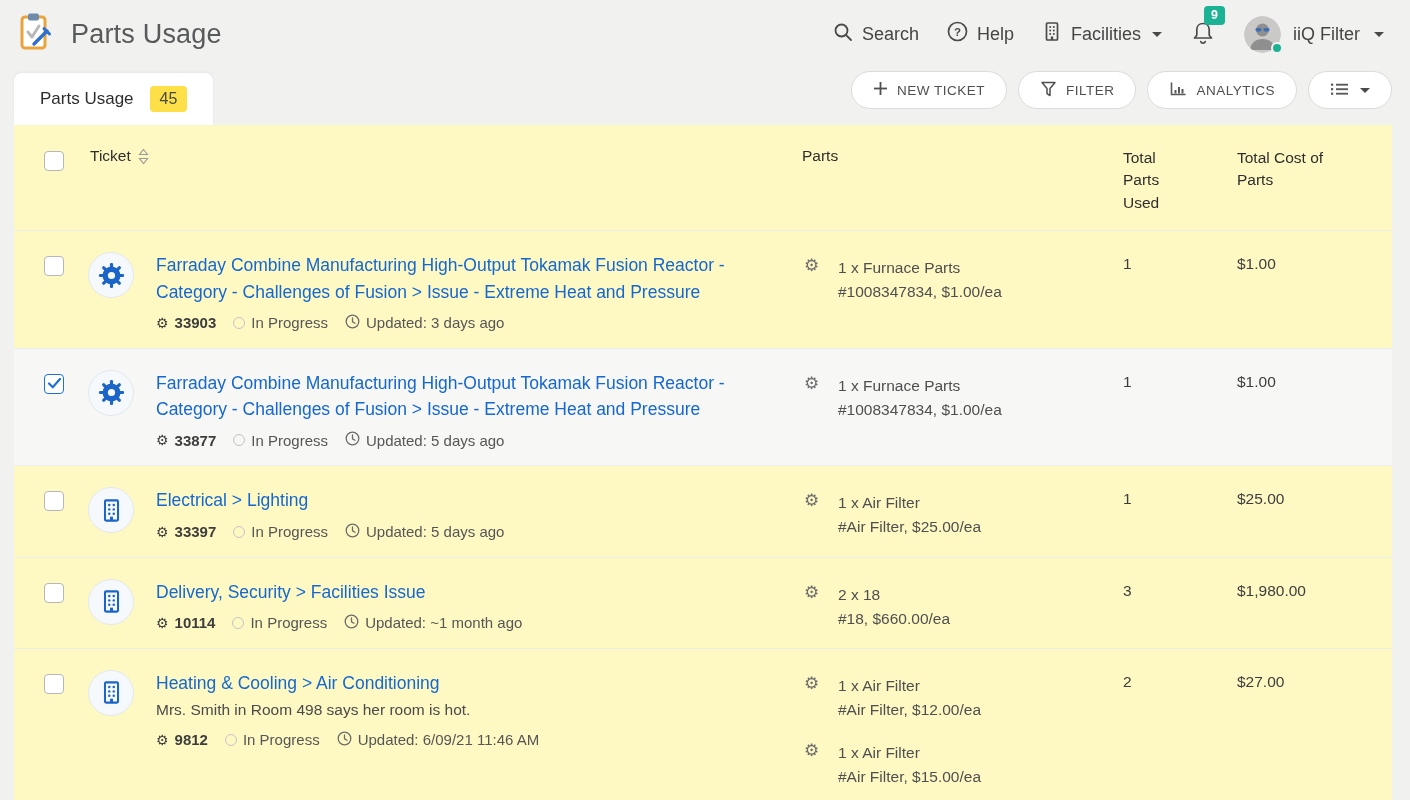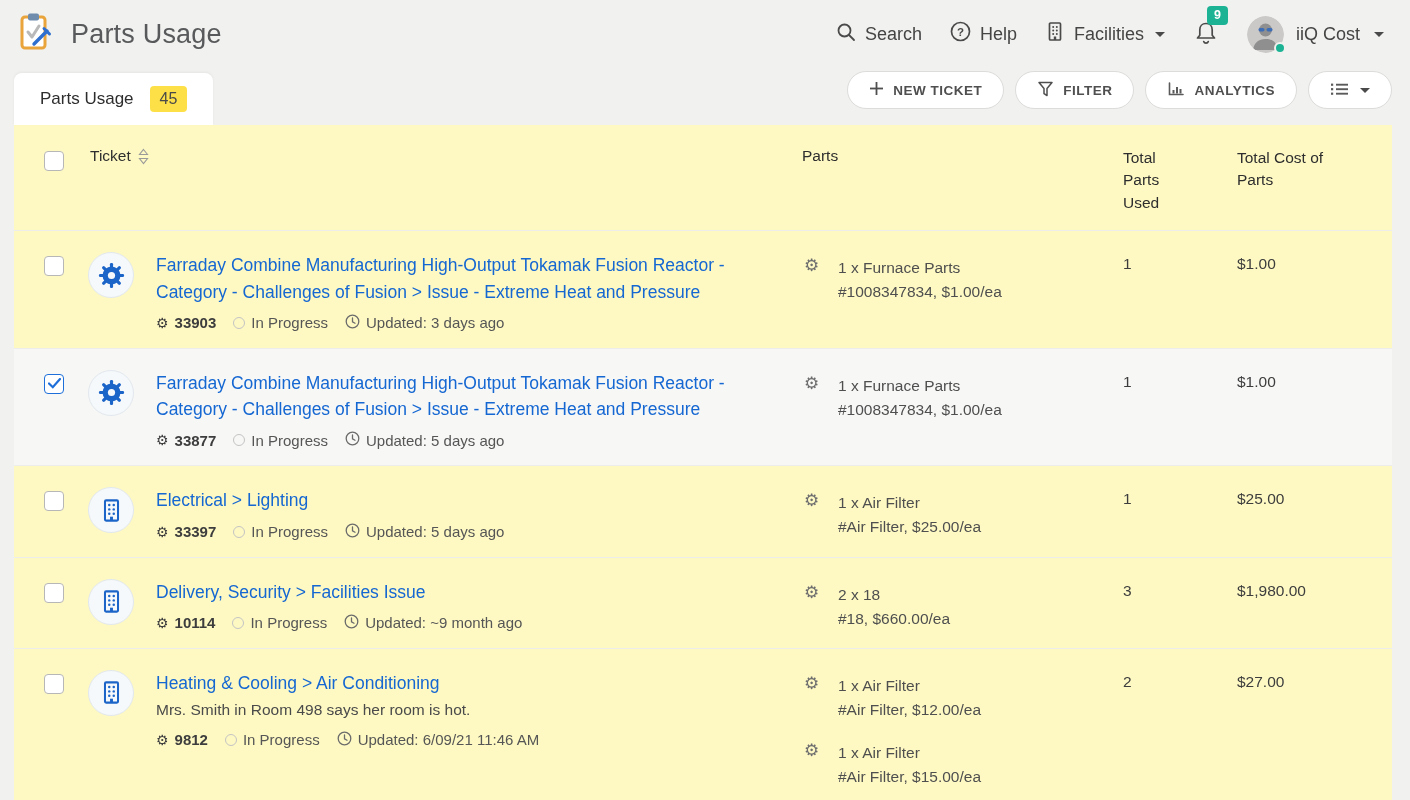--- a/index.html
+++ b/index.html
@@ -21,21 +21,21 @@
   .nbadge { position:absolute; top:-10px; right:-9px; background:var(--teal,#1cb394); color:#fff; font-size:12.5px; font-weight:700; min-width:21px; height:19px; border-radius:4px; display:flex; align-items:center; justify-content:center; padding:0 4px; }
   .avatar-wrap { position:relative; width:37px; height:37px; }
   .avatar-wrap .dot { position:absolute; right:-2px; bottom:-1px; width:12px; height:12px; border-radius:50%; background:var(--teal,#1cb394); border:2px solid #f1f1ef; }
   .user-item { gap:12px; }
 
   
   .tabrow { height:57px; display:flex; justify-content:space-between; align-items:flex-start; padding:0 18px 0 14px; }
   .tab { margin-top:5px; height:52px; background:#fff; border-radius:8px 8px 0 0; display:flex; align-items:center; gap:16px; padding:0 26px; font-size:17px; color:#2d2d2d; box-shadow:0 -1px 3px rgba(0,0,0,.05); cursor:pointer; }
   .tab .count { background:#fde047; border-radius:4px; padding:4px 10px; font-size:16px; color:#4a4a4a; }
   .actions { display:flex; gap:11px; margin-top:3px; }
-  .btn { display:flex; align-items:center; gap:9px; height:38px; padding:0 21px; background:#fff; border:1px solid #dcdcda; border-radius:19px; font-size:13.5px; font-weight:700; letter-spacing:.5px; color:#4f4f4f; cursor:pointer; font-family:inherit; }
+  .btn { display:flex; align-items:center; gap:9px; height:38px; padding:0 21px; background:#fff; border:1px solid #dcdcda; border-radius:19px; font-size:13.5px; font-weight:400; letter-spacing:.5px; color:#4f4f4f; cursor:pointer; font-family:inherit; }
 
   
   .panel { background:#fef9c3; margin:0 18px 0 14px; height:675px; overflow:hidden; }
   .grid { display:grid; grid-template-columns:36px 76px 1fr 46px 270px 114px 150px; padding-left:30px; padding-right:20px; }
   .thead { padding-top:22px; padding-bottom:16px; font-size:15.5px; color:#2e2e2e; }
   .th-ticket { grid-column:2/4; padding-left:10px; display:flex; align-items:flex-start; gap:7px; }
   .th-parts { grid-column:4/6; padding-left:10px; }
   .th-used, .th-cost { padding-left:15px; padding-right:28px; line-height:1.45; }
   .sort { cursor:pointer; margin-top:1px; }
 
@@ -139,21 +139,21 @@
             <g clip-path="url(#av)">
               <circle cx="18.5" cy="18.5" r="18.5" fill="#cbc9c7"></circle>
               <circle cx="18.5" cy="14" r="6.5" fill="#8f8f8f"></circle>
               <path d="M6 34c1.2-7.5 5.5-11 12.5-11S29.8 26.5 31 34z" fill="#8f8f8f"></path>
               <rect x="11.5" y="12" width="6" height="3.4" rx="1.6" fill="#3d6db5"></rect>
               <rect x="19.5" y="12" width="6" height="3.4" rx="1.6" fill="#3d6db5"></rect>
             </g>
           </svg>
         <span class="dot"></span>
       </span>
-      <span>iiQ Cost</span>
+      <span>iiQ Filter</span>
       <span class="caret"></span>
     </div>
   </nav>
 </header>
 
 <div class="tabrow">
   <div class="tab">
     <span>Parts Usage</span>
     <span class="count">45</span>
   </div>
@@ -406,21 +406,21 @@
           </span>
         <span class="mitem">
             <span class="status-circle"></span>
             <span>In Progress</span>
           </span>
         <span class="mitem">
             <span><svg width="15" height="15" viewBox="0 0 15 15">
                 <circle cx="7.5" cy="7.5" r="6.3" fill="none" stroke="#6b6b6b" stroke-width="1.3"></circle>
                 <polyline points="7.5,4 7.5,7.8 10,9.2" fill="none" stroke="#6b6b6b" stroke-width="1.3" stroke-linecap="round"></polyline>
               </svg></span>
-            <span>Updated: ~9 month ago</span>
+            <span>Updated: ~1 month ago</span>
           </span>
       </div>
     </div>
     <div class="partscell">
       <div class="part">
         <span class="picon"><span class="gear-glyph">⚙</span></span>
         <div class="ptext">
             <div>2 x 18</div>
             <div>#18, $660.00/ea</div>
           </div>

